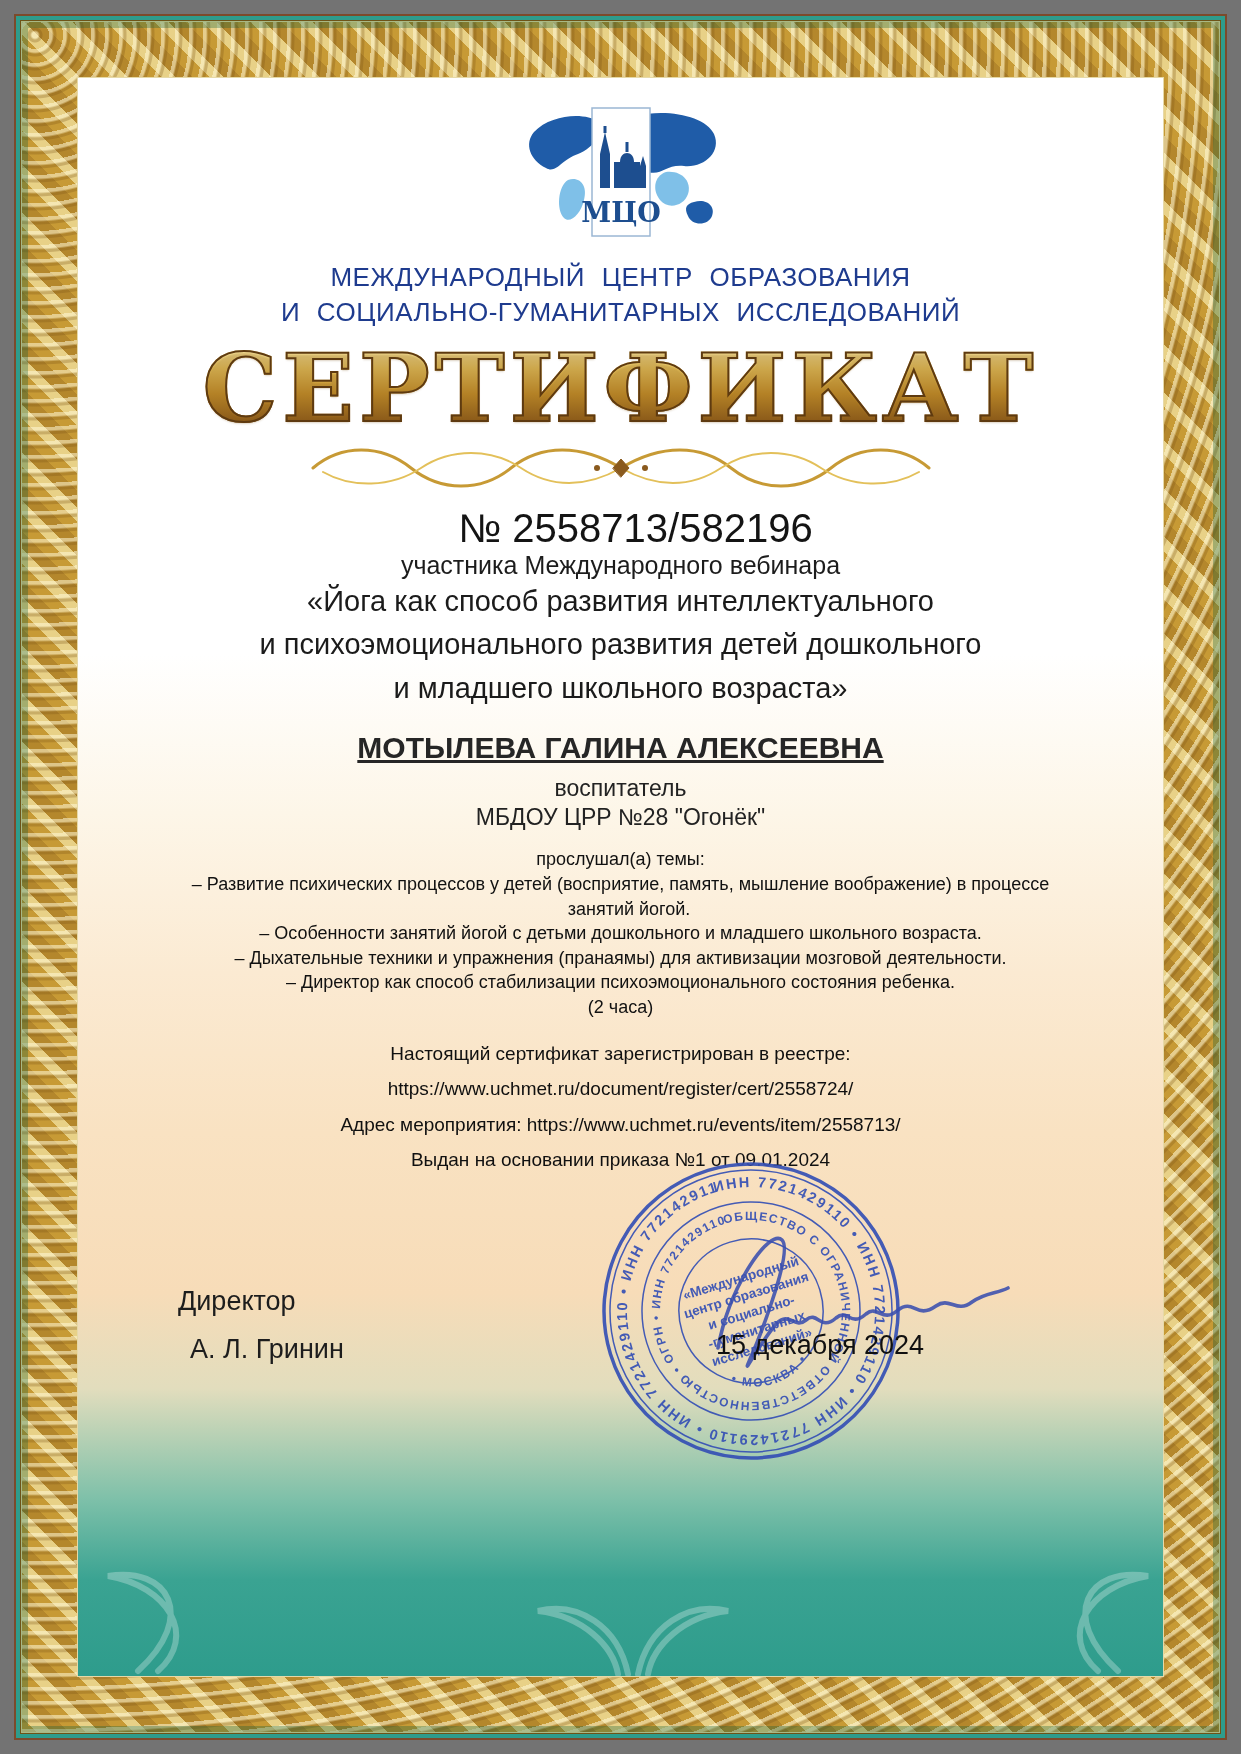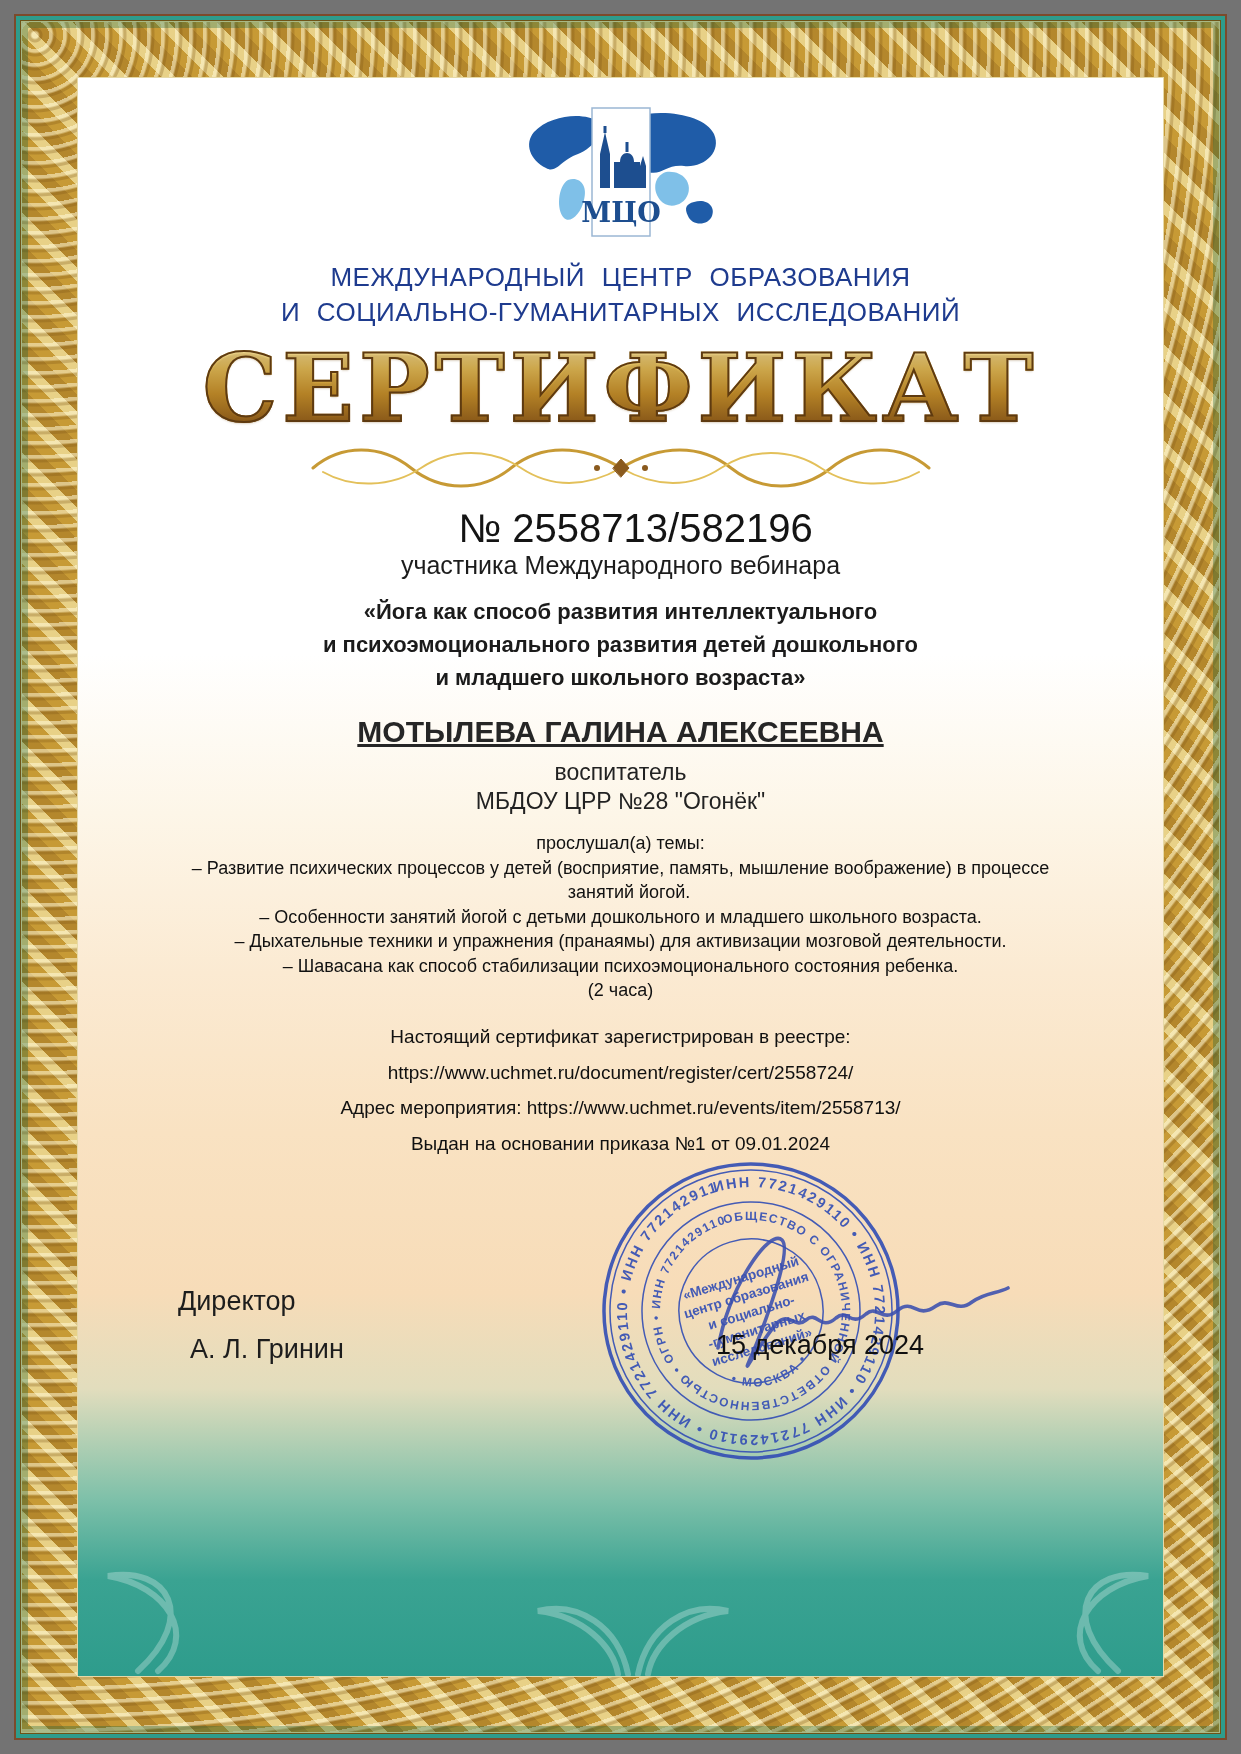--- a/index.html
+++ b/index.html
@@ -20,21 +20,21 @@
   .logo{margin:24px auto 0;display:block;}
   .org{margin-top:12px;font-weight:normal;font-size:26px;line-height:1.35;color:#1e3b8e;letter-spacing:.5px;word-spacing:9px;}
   .big-title{margin-top:8px;font-family:"DejaVu Serif",serif;font-weight:bold;font-size:94px;line-height:1.08;letter-spacing:5px;
      background:linear-gradient(180deg,#fdf3c2 0%,#e9c névtelen 0,#e9c45e 30%,#c8922c 55%,#8a571a 85%,#6b3f10 100%);
      background:linear-gradient(180deg,#fdf3c2 0%,#e9c45e 30%,#c8922c 55%,#8a571a 85%,#6b3f10 100%);
      -webkit-background-clip:text;background-clip:text;color:#b8860b;-webkit-text-fill-color:transparent;
      -webkit-text-stroke:2px #5e3a10;text-shadow:0 2px 2px rgba(120,80,20,.25);}
   .flourish{display:block;margin:2px auto 0;}
   .cert-number{margin-top:12px;font-size:40px;color:#141414;padding-left:30px;}
   .participant{margin-top:0;font-size:25px;color:#1c1c1c;}
-  .webinar{margin-top:15px;font-size:22px;font-weight:bold;line-height:1.5;color:#1b1b1b;}
+  .webinar{margin-top:0;font-size:29px;font-weight:normal;line-height:1.5;color:#1b1b1b;}
   .recipient-name{margin-top:21px;font-size:30px;font-weight:bold;color:#262626;text-decoration:underline;}
   .recipient-pos{margin-top:10px;font-size:23px;color:#222;}
   .recipient-org{margin-top:2px;font-size:23px;color:#222;}
   .topics-intro{margin-top:18px;font-size:18px;color:#111;}
   .topics{width:905px;margin:2px auto 0;text-align:center;font-size:18px;line-height:1.36;color:#111;}
   .topics div{text-indent:-17px;padding-left:17px;}
   .duration{margin-top:2px;font-size:18px;color:#111;}
   .registry{margin-top:22px;font-size:19px;line-height:1.45;color:#101010;}
   .registry p{margin:8px 0;}
 
@@ -118,21 +118,21 @@
 
     <div class="recipient-name">МОТЫЛЕВА ГАЛИНА АЛЕКСЕЕВНА</div>
     <div class="recipient-pos">воспитатель</div>
     <div class="recipient-org">МБДОУ ЦРР №28 "Огонёк"</div>
 
     <div class="topics-intro">прослушал(а) темы:</div>
     <div class="topics">
       <div>– Развитие психических процессов у детей (восприятие, память, мышление воображение) в процессе занятий йогой.</div>
       <div>– Особенности занятий йогой с детьми дошкольного и младшего школьного возраста.</div>
       <div>– Дыхательные техники и упражнения (пранаямы) для активизации мозговой деятельности.</div>
-      <div>– Шавасана как способ стабилизации психоэмоционального состояния ребенка.</div>
+      <div>– Директор как способ стабилизации психоэмоционального состояния ребенка.</div>
     </div>
     <div class="duration">(2 часа)</div>
 
     <div class="registry">
       <p>Настоящий сертификат зарегистрирован в реестре:</p>
       <p>https://www.uchmet.ru/document/register/cert/2558724/</p>
       <p>Адрес мероприятия: https://www.uchmet.ru/events/item/2558713/</p>
       <p>Выдан на основании приказа №1 от 09.01.2024</p>
     </div>
 

